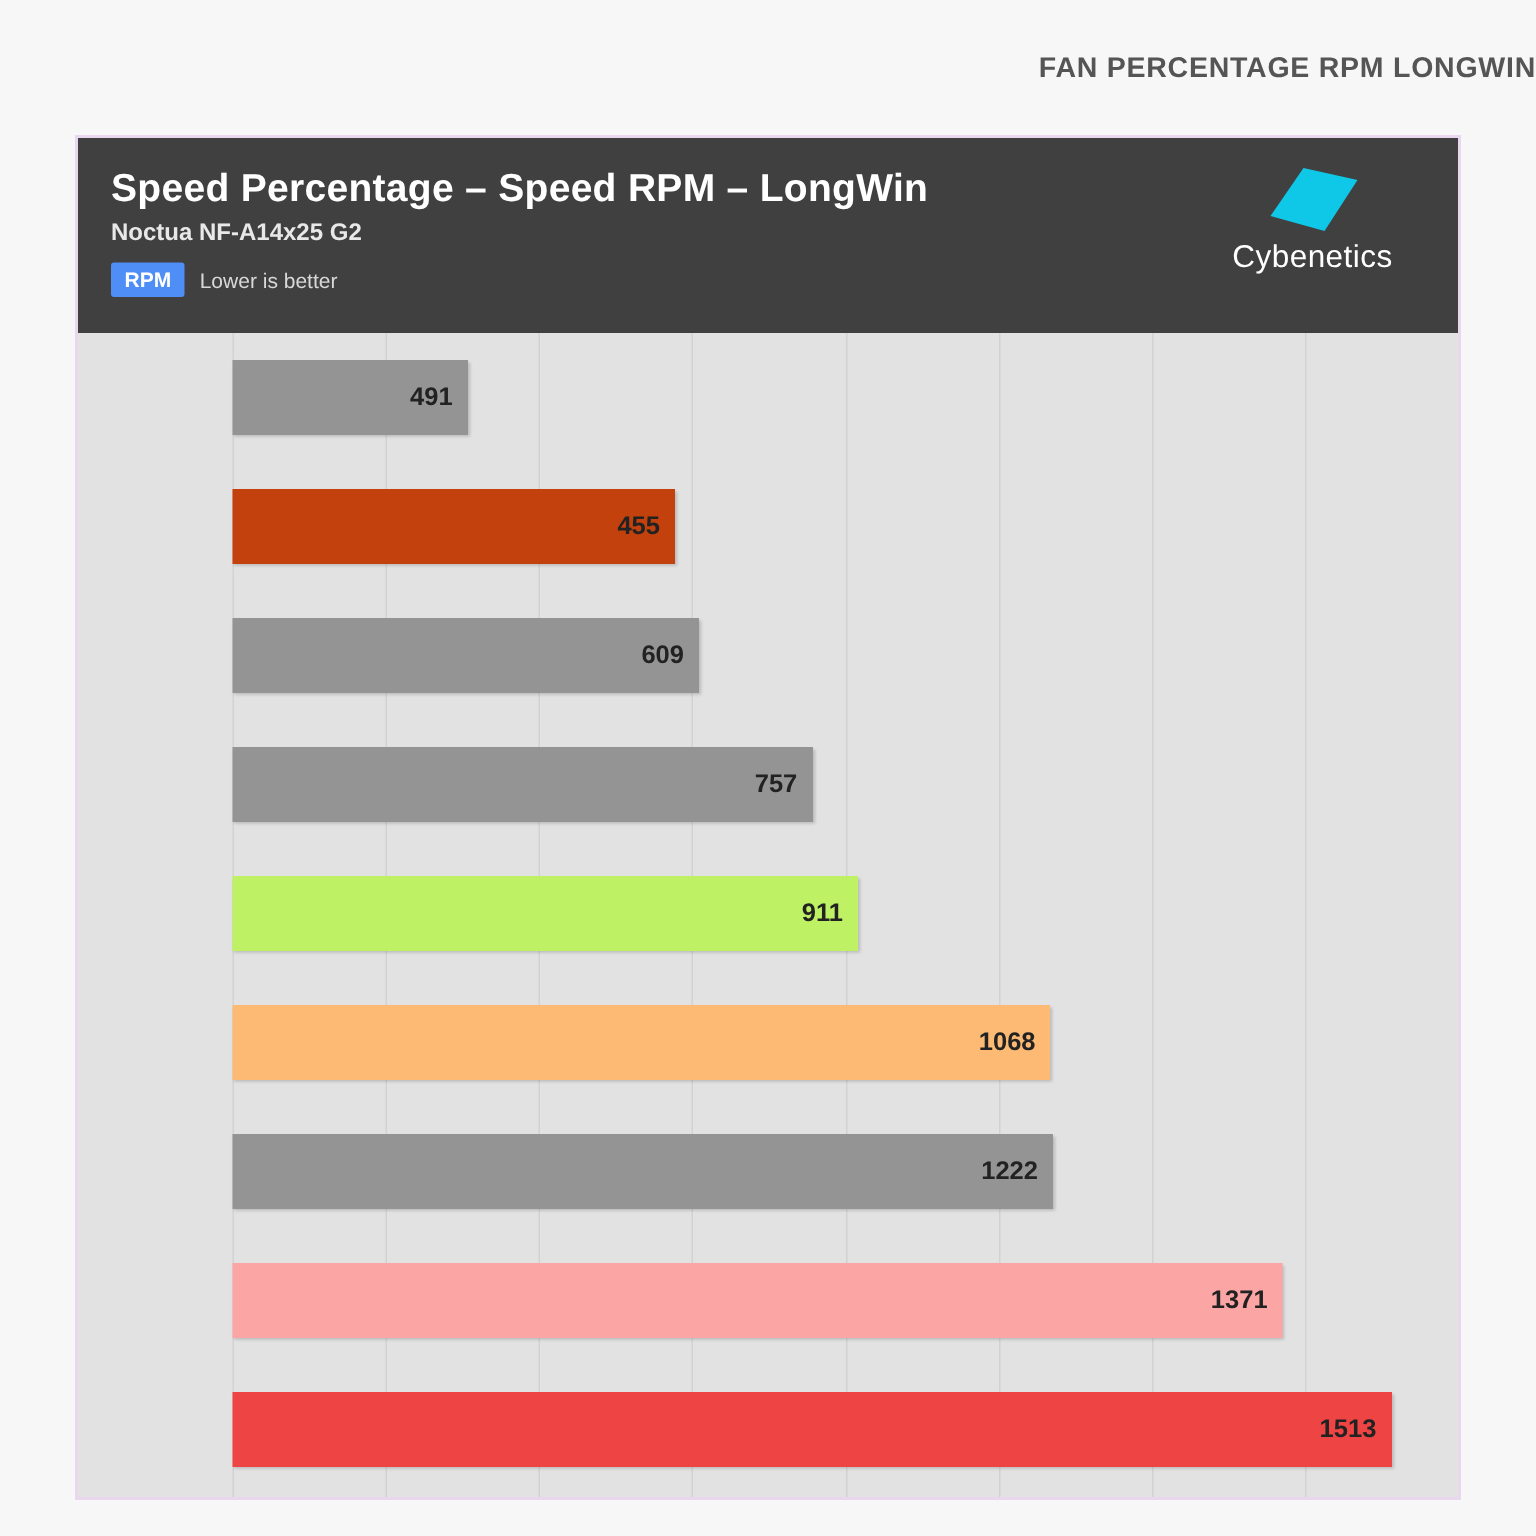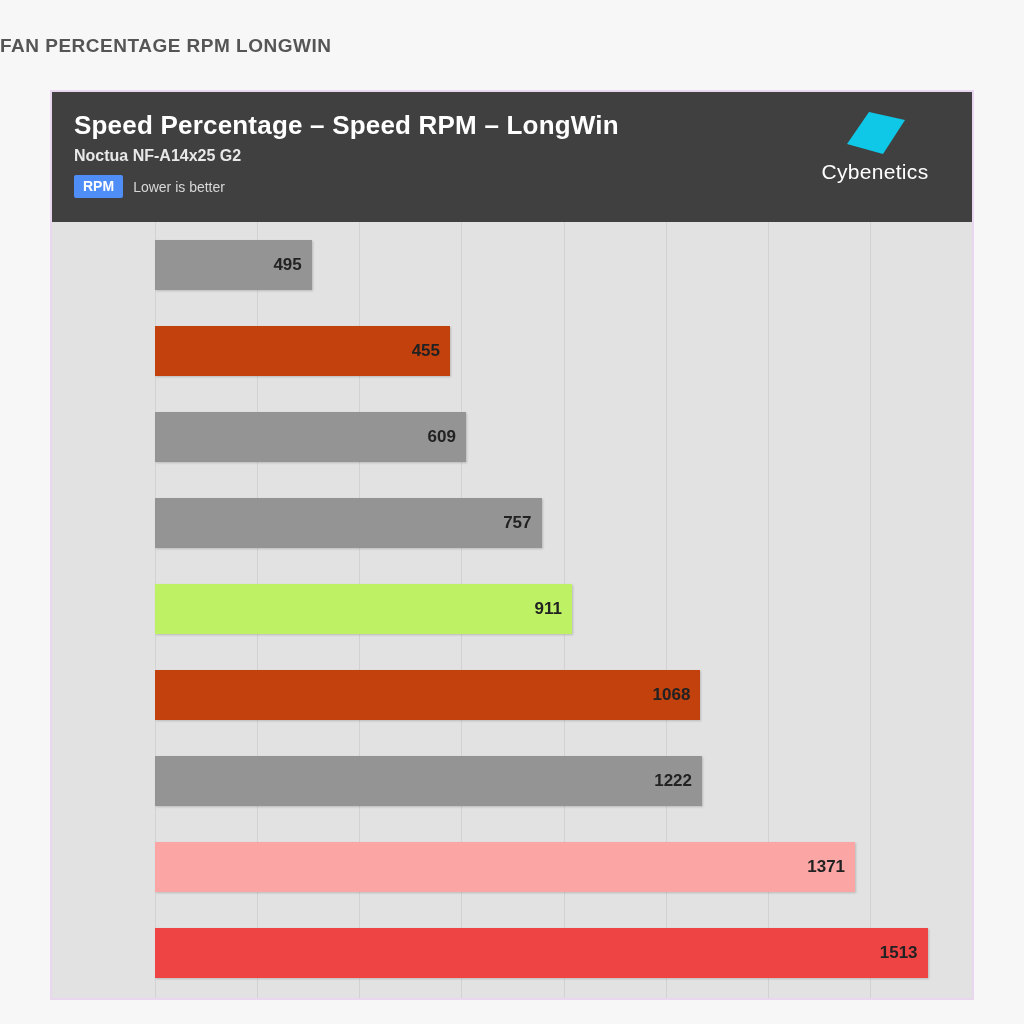--- a/index.html
+++ b/index.html
@@ -4,21 +4,21 @@
 <style>
   html, body {
     margin: 0;
     padding: 0;
     width: 1024px;
     height: 1024px;
     background: #f7f7f7;
     font-family: "Liberation Sans", sans-serif;
   }
   #page-title {
-    text-align: left;
+    text-align: right;
     font-size: 19px;
     font-weight: bold;
     letter-spacing: 0.5px;
     color: #555555;
     padding-top: 35px;
     text-transform: uppercase;
   }
   #chart-card {
     position: absolute;
     left: 50px;
@@ -158,21 +158,21 @@
         <div class="gridline" style="left: 307.25px;"></div>
         <div class="gridline" style="left: 409.375px;"></div>
         <div class="gridline" style="left: 511.5px;"></div>
         <div class="gridline" style="left: 613.625px;"></div>
         <div class="gridline" style="left: 715.75px;"></div>
         <div class="gridline" style="left: 817.875px;"></div>
       </div>
     <div id="bars">
         <div class="bar-row">
           <div class="bar" style="width: 156.762px; background: rgb(148, 148, 148);">
-            <div class="bar-label">495</div>
+            <div class="bar-label">491</div>
           </div>
         </div>
         <div class="bar-row">
           <div class="bar" style="width: 275px; background: #c2410c; padding-left: 20px;">
             <div class="bar-label">455</div>
           </div>
         </div>
         <div class="bar-row">
           <div class="bar" style="width: 310.971px; background: rgb(148, 148, 148); text-align: right;">
             <div class="bar-label">609</div>
@@ -182,21 +182,21 @@
           <div class="bar" style="width: 386.543px; background: rgb(148, 148, 148);">
             <div class="bar-label">757</div>
           </div>
         </div>
         <div class="bar-row">
           <div class="bar" style="width: 417px; background: #bef264; text-decoration: underline;">
             <div class="bar-label">911</div>
           </div>
         </div>
         <div class="bar-row">
-          <div class="bar" style="width: 545.347px; background: #c2410c;">
+          <div class="bar" style="width: 545.347px; background: #fdba74;">
             <div class="bar-label">1068</div>
           </div>
         </div>
         <div class="bar-row">
           <div class="bar" style="width: 547px; background: rgb(148, 148, 148);">
             <div class="bar-label">1222</div>
           </div>
         </div>
         <div class="bar-row">
           <div class="bar" style="width: 700.067px; background: #fca5a5;">

